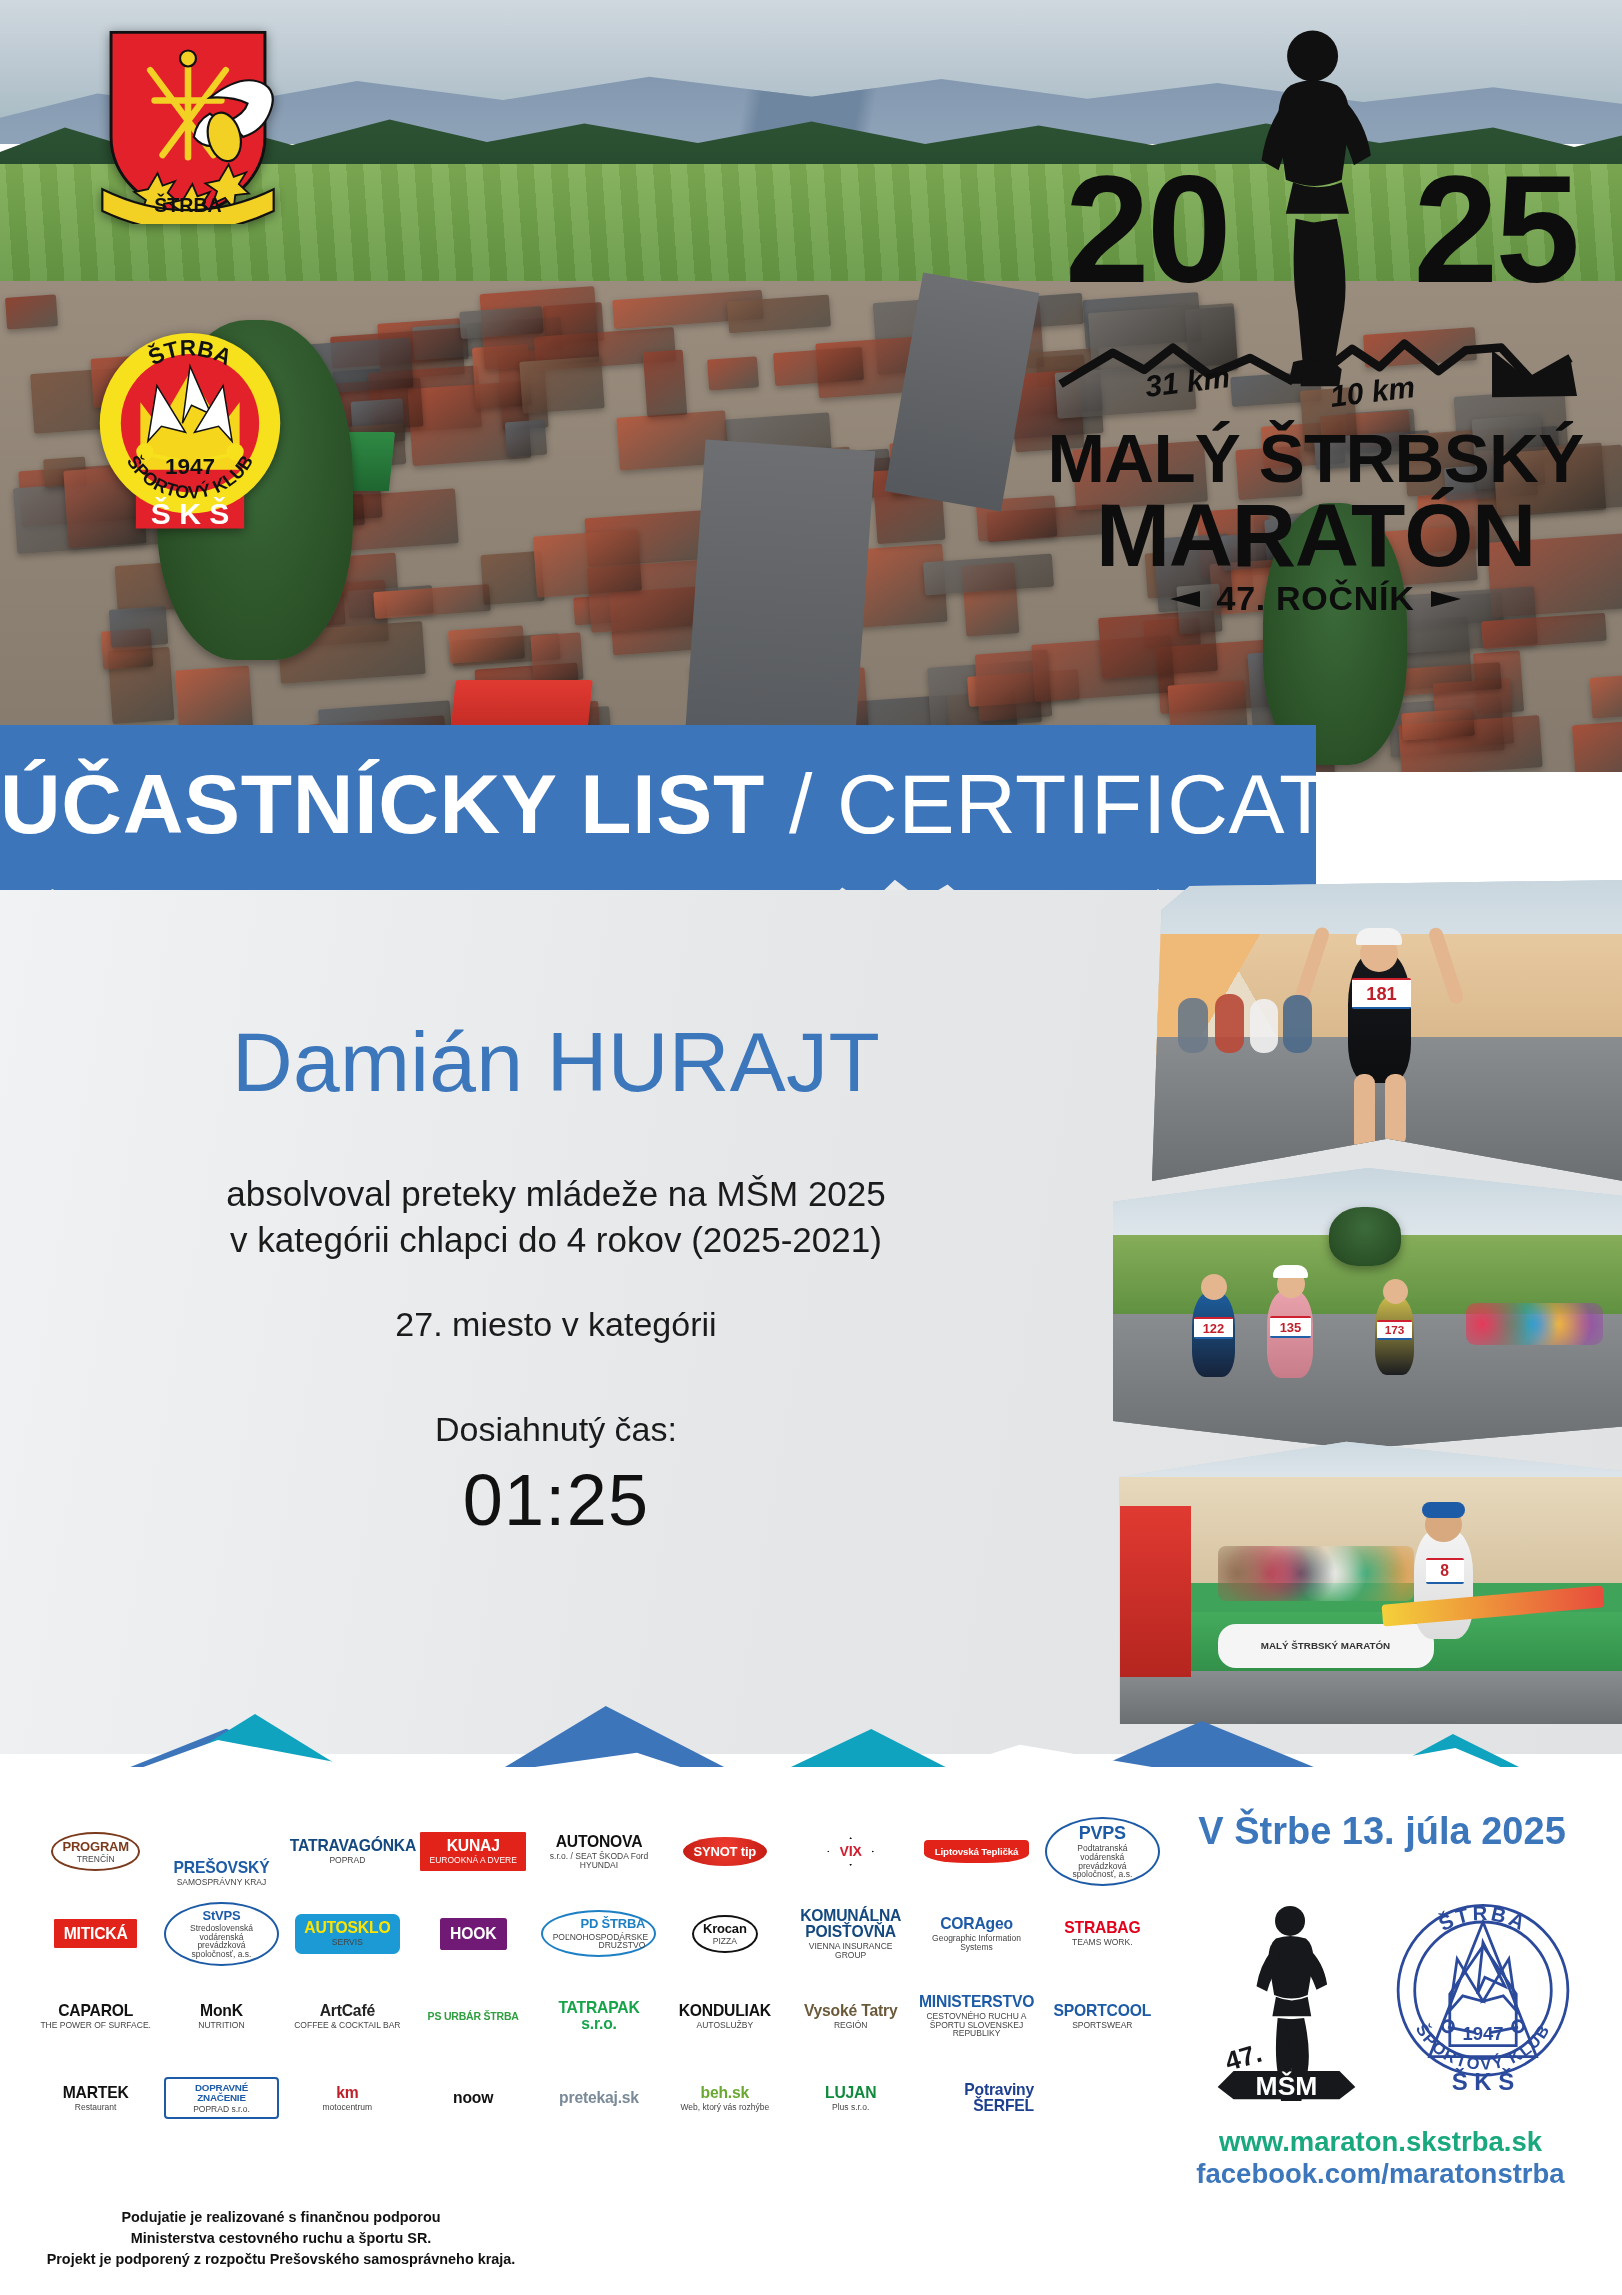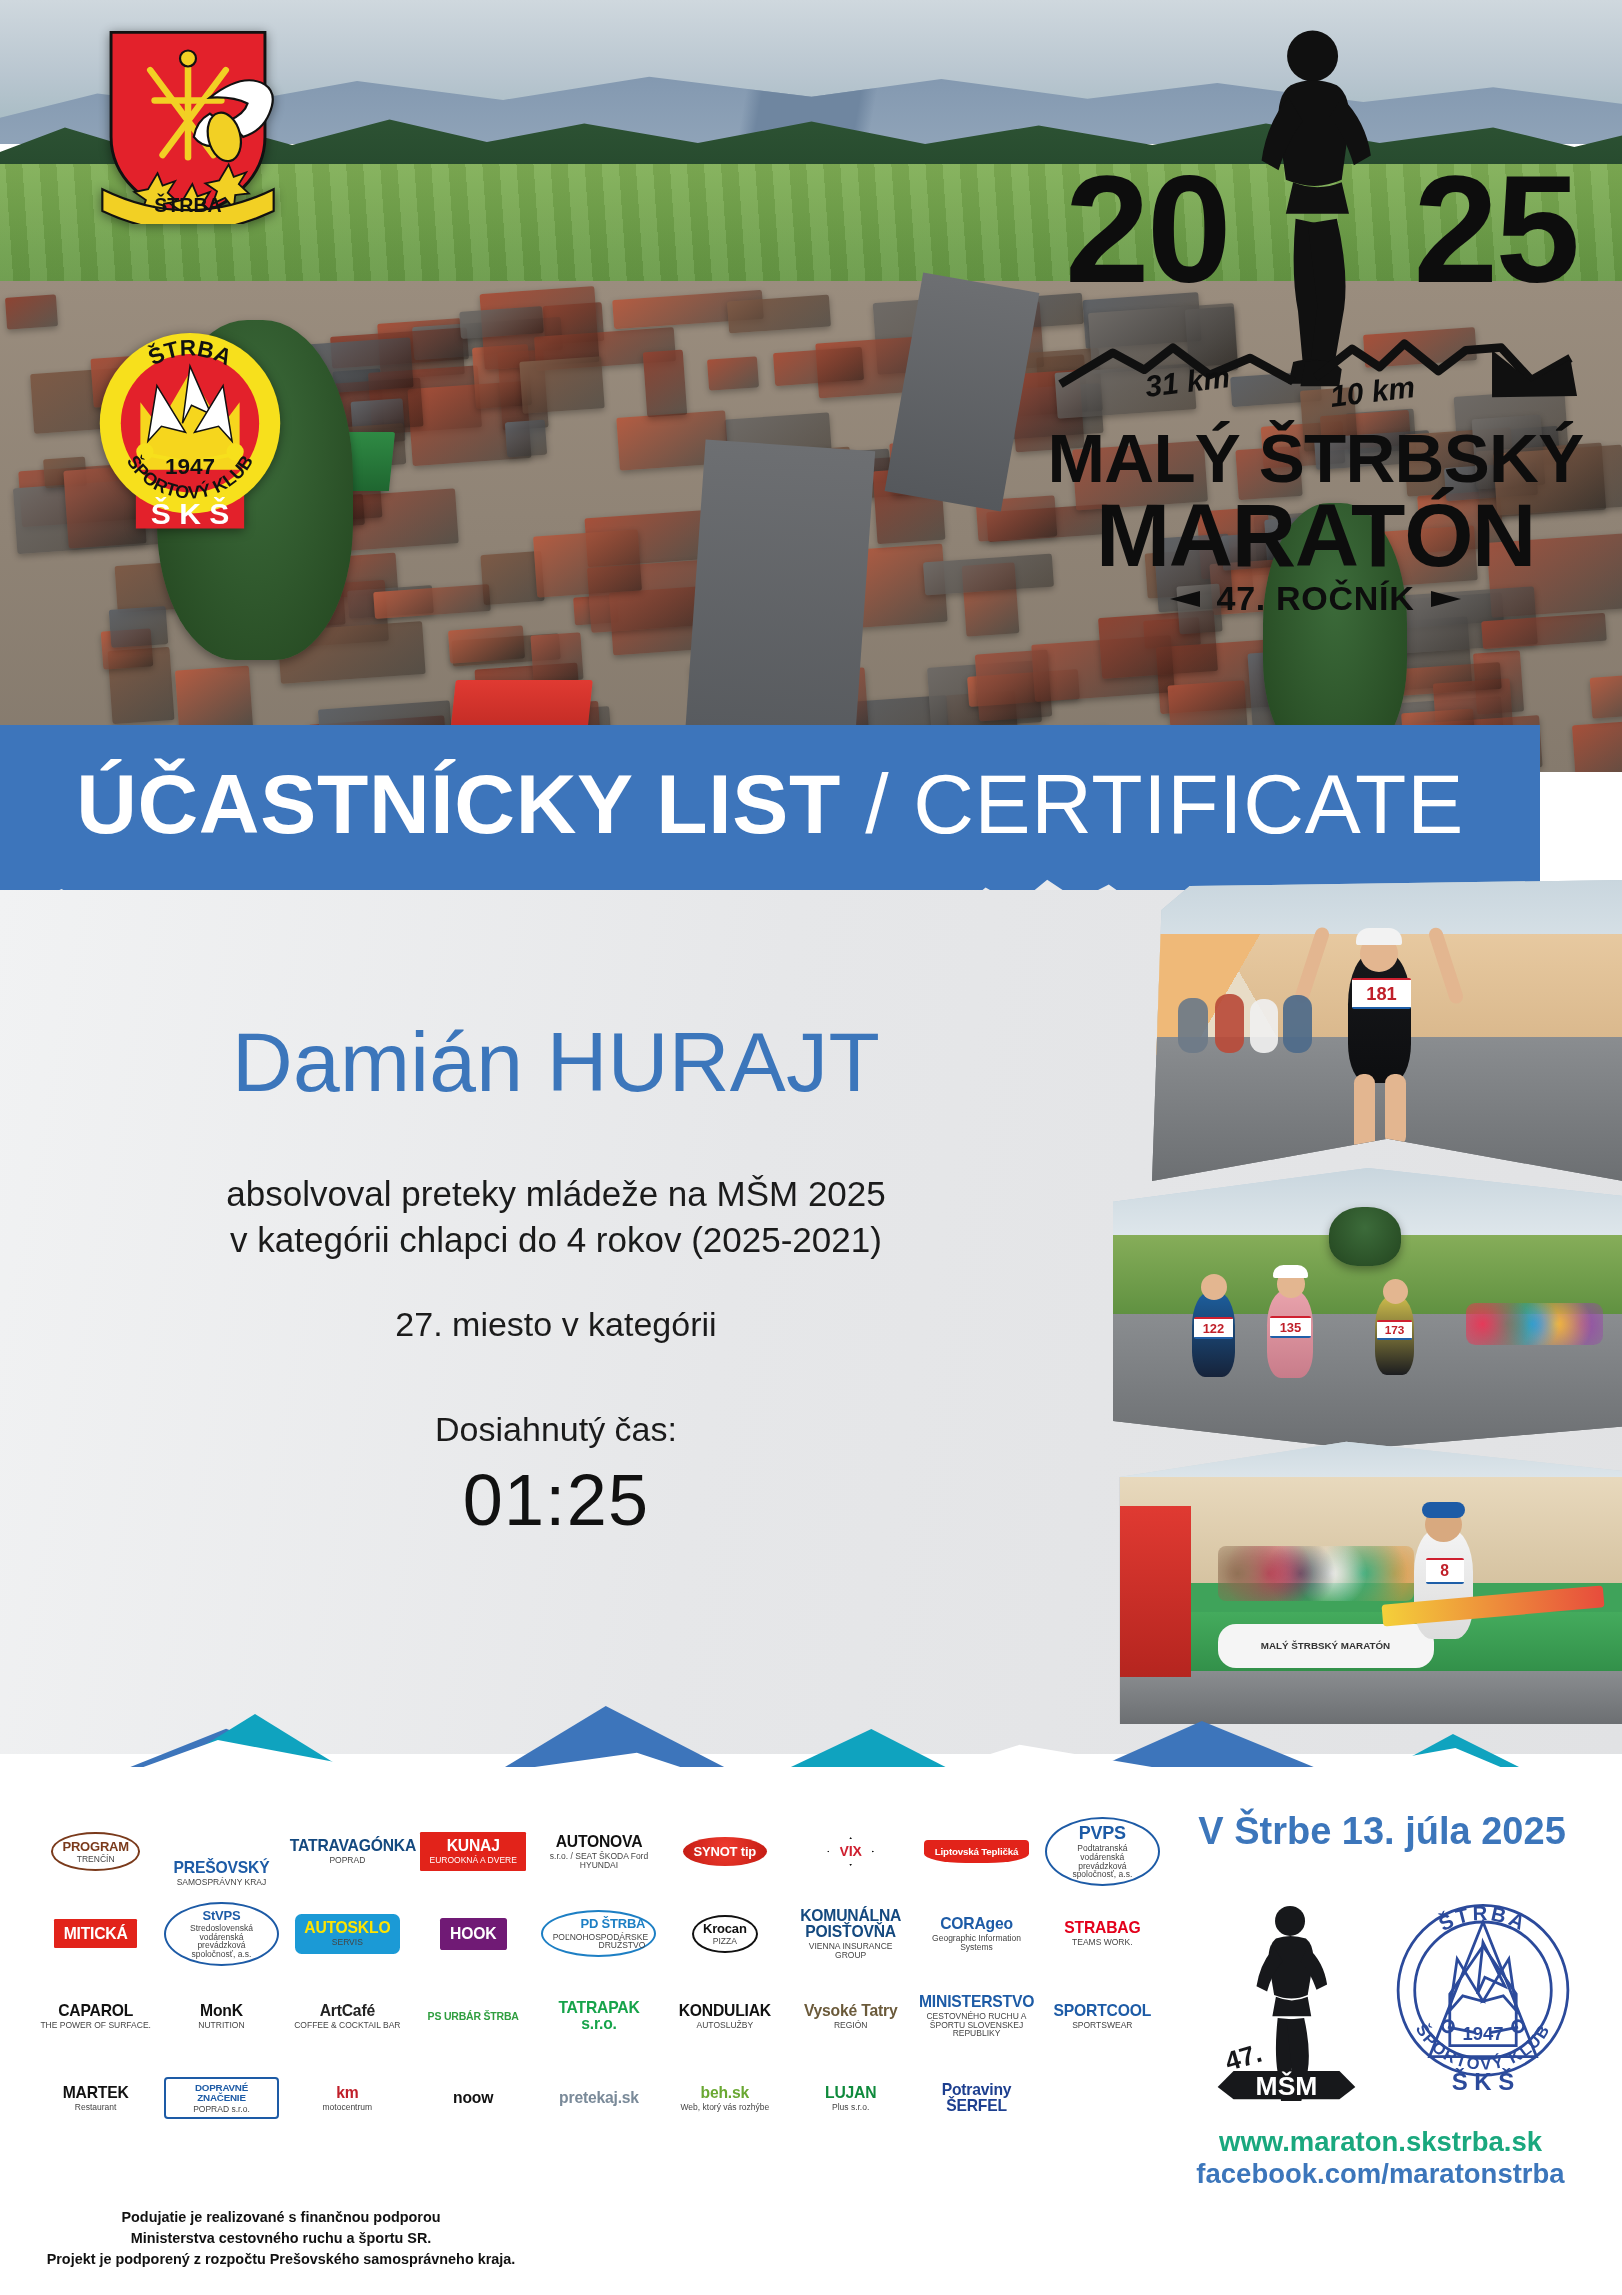--- a/index.html
+++ b/index.html
@@ -115,21 +115,21 @@
     position:absolute; top:553px; width:100%; text-align:center;
     font-size:34px; font-weight:bold; letter-spacing:0.7px;
     display:flex; align-items:center; justify-content:center; gap:17px;
   }
   .arrowL,.arrowR{ width:0;height:0;border-top:8.5px solid transparent;border-bottom:8.5px solid transparent; }
   .arrowL{ border-right:30px solid #0d0d0d; }
   .arrowR{ border-left:30px solid #0d0d0d; }
 
   
   .banner {
-    position:absolute; left:0; top:725px; width:1540px; height:196px;
+    position:absolute; left:0; top:725px; width:1316px; height:196px;
     background:#3d75bb;
   }
   .banner-title {
     position:absolute; left:0; top:37px; width:100%; text-align:center;
     color:#ffffff; font-size:84px; letter-spacing:0.7px; line-height:1;
     white-space:nowrap;
   }
   .banner-title b { font-weight:bold; }
   .banner-title span.light { font-weight:normal; }
   .banner-jag {
@@ -807,21 +807,21 @@
           <div class="rowlabel" style="color: rgb(68, 68, 68); font-size: 8.5px; margin-top: 2px;">Web, ktorý vás rozhýbe</div>
         </div>
       </div>
       <div class="logo">
         <div style="text-align:center;max-width:115px;">
           <div class="logo-txt" style="color: rgb(15, 138, 60); font-size: 15.7px;">LUJAN</div>
           <div class="rowlabel" style="color: rgb(68, 68, 68); font-size: 8.5px; margin-top: 2px;">Plus s.r.o.</div>
         </div>
       </div>
       <div class="logo">
-        <div style="text-align:center;max-width:115px;">
+        <div style="text-align:right;max-width:115px;">
           <div class="logo-txt" style="color: rgb(29, 63, 143); font-size: 15.7px;">Potraviny ŠERFEL</div>
         </div>
       </div>
     </div>
 
   <div class="sp-date">V Štrbe 13. júla 2025</div>
 
   <div class="sp-badges">
     <div class="msm-badge">
       <svg viewBox="0 0 200 230" width="177" height="203" aria-hidden="true">

